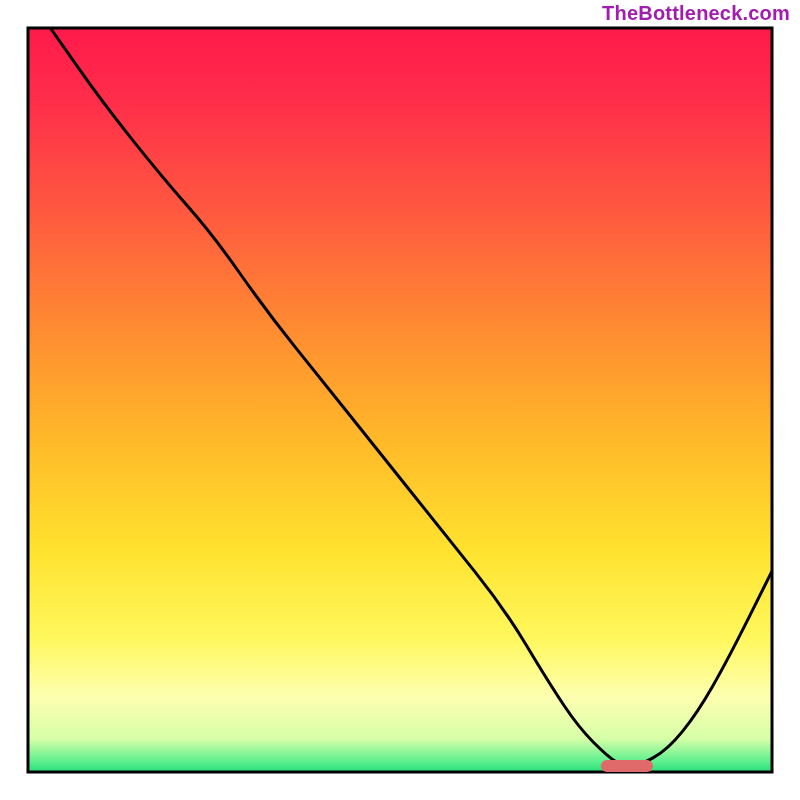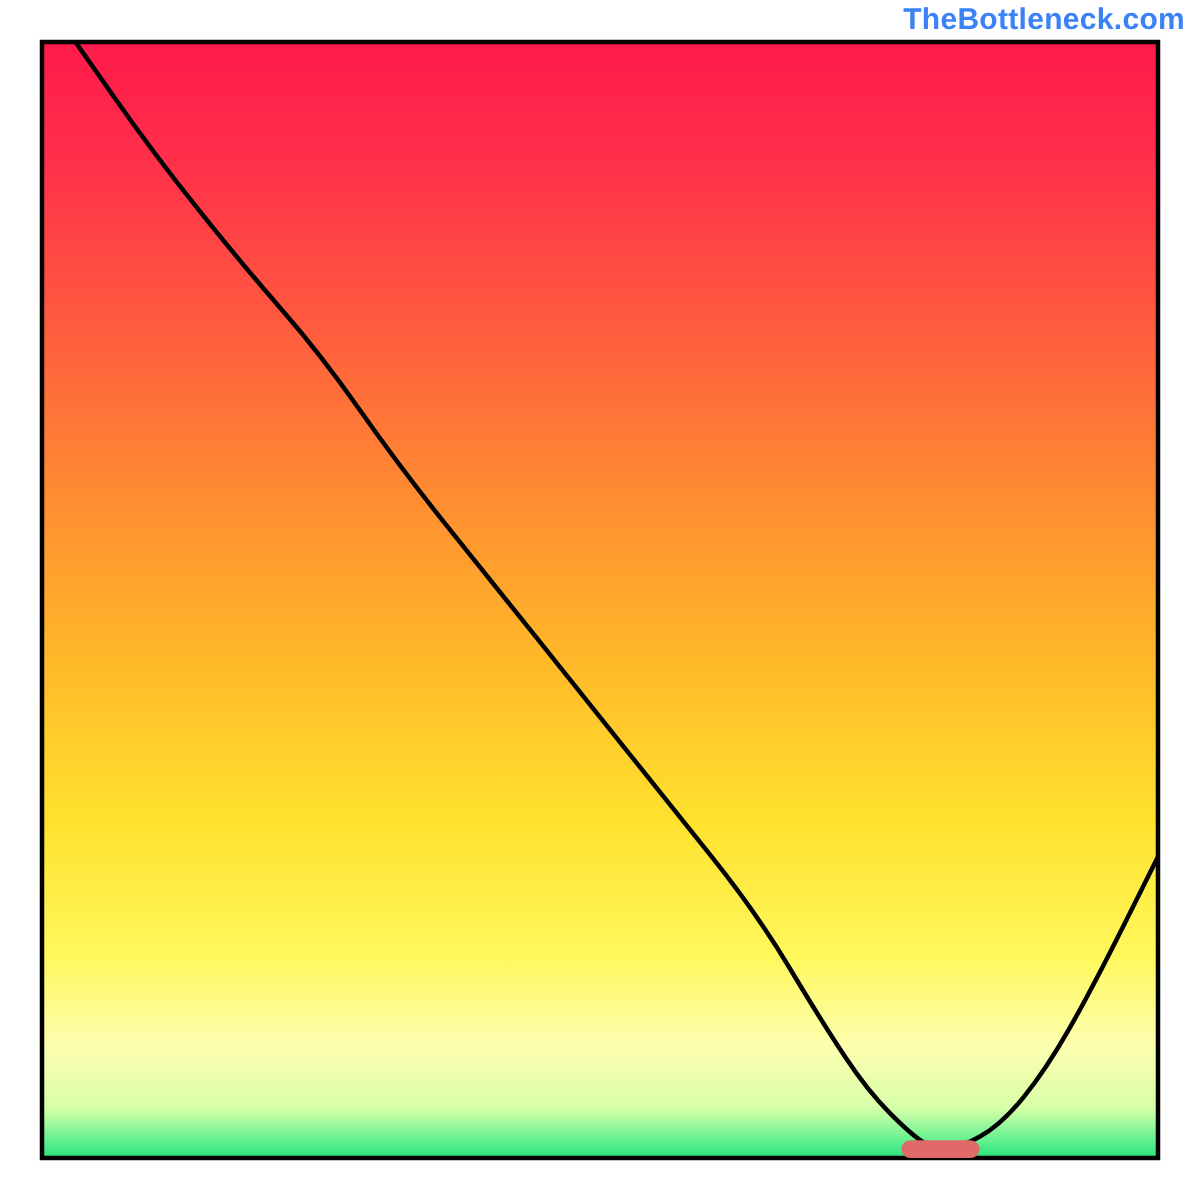--- a/index.html
+++ b/index.html
@@ -18,21 +18,21 @@
   }
   svg {
     display: block;
   }
   .watermark {
     position: absolute;
     top: 2px;
     right: 10px;
     font-size: 20px;
     font-weight: 600;
-    color: #3b82f6;
+    color: #a21caf;
     letter-spacing: 0.2px;
     user-select: none;
   }
 </style>
 </head>
 <body>
 
 <div class="canvas-wrap">
   <svg id="chart-svg" width="800" height="800" viewBox="0 0 800 800">
     <defs>

